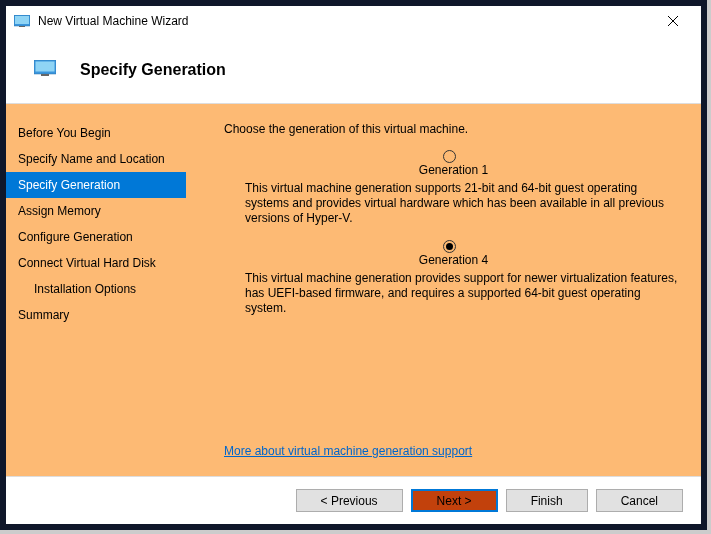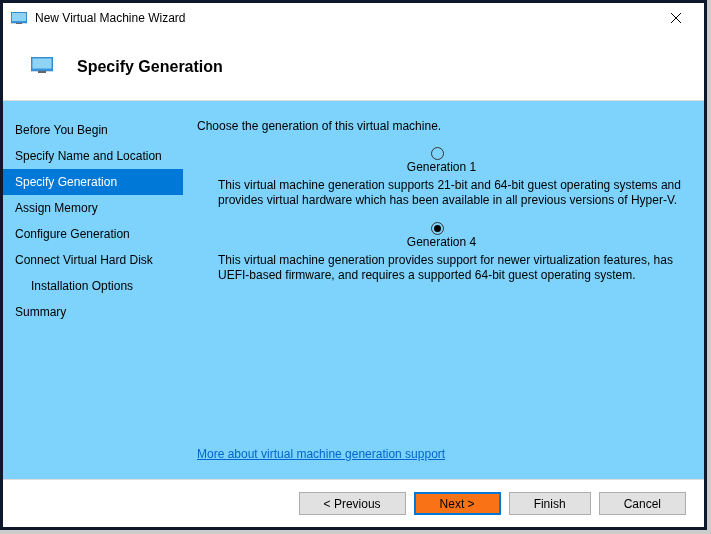--- a/index.html
+++ b/index.html
@@ -8,21 +8,21 @@
       font-size: 12px;
       background: #ccc;
       width: 711px;
       height: 534px;
       overflow: hidden;
     }
     .window {
       background: #fff;
       width: 707px;
       height: 530px;
-      border: 3px solid #0f172a;
+      border: 6px solid #0f172a;
       display: flex;
       flex-direction: column;
     }
     .titlebar {
       height: 30px;
       display: flex;
       align-items: center;
       padding: 0 8px;
       background: #fff;
     }
@@ -61,21 +61,22 @@
       margin-top: -4px;
     }
     .header-title {
       font-size: 16px;
       font-weight: bold;
       color: #000;
     }
     .body {
       flex: 1;
       display: flex;
-      background: #7dd3fc;
+      background: #fdba74;
+      gap: 24px;
     }
     .sidebar {
       width: 180px;
       padding: 16px 0 0 0;
     }
     .sidebar-item {
       padding: 4px 12px;
       font-size: 12px;
       color: #000;
       cursor: pointer;
@@ -172,21 +173,21 @@
       min-width: 82px;
       height: 23px;
       border: 1px solid #adadad;
       background: #e1e1e1;
       font-size: 12px;
       cursor: pointer;
       padding: 0 24px;
     }
     .btn.primary {
       border: 2px solid #0078d7;
-      background: #f97316;
+      background: #c2410c;
     }
   </style>
 </head>
 <body>
 
 <div class="window">
   <div class="titlebar">
     <span class="titlebar-icon">
       <svg viewBox="0 0 16 12" width="16" height="12">
         <rect x="0" y="0" width="16" height="11" fill="#3a96dd" stroke="#2a6fa8" stroke-width="0.5"></rect>

